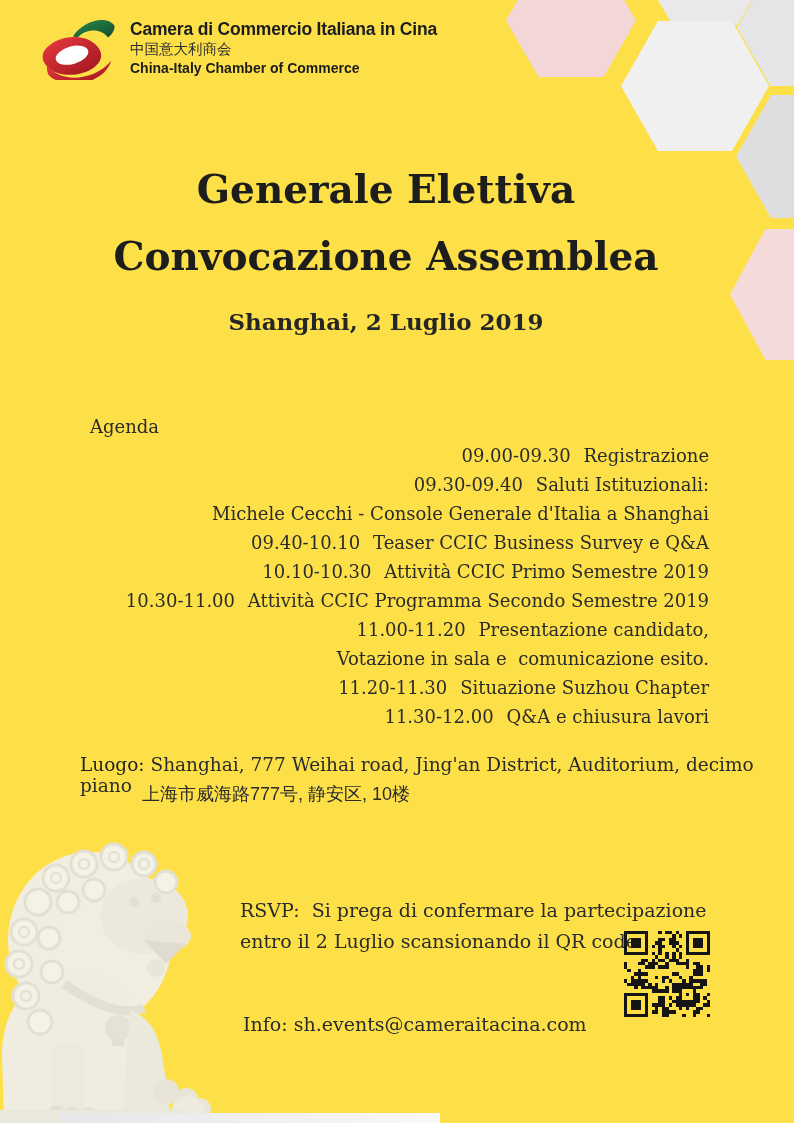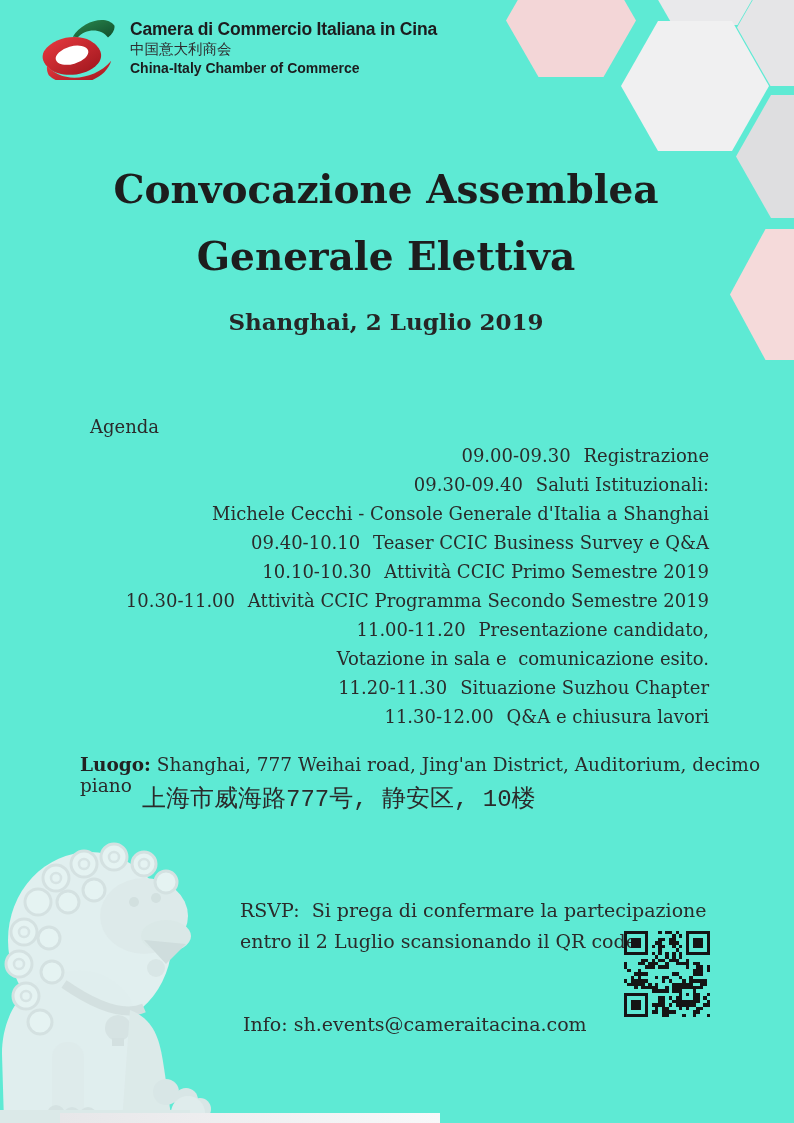--- a/index.html
+++ b/index.html
@@ -1,18 +1,18 @@
 <!DOCTYPE html>
 <html><head>
 <meta charset="utf-8">
 <style>
   html,body{margin:0;padding:0;background:#fff;}
   .page{
     position:relative; width:794px; height:1123px; margin:0 auto;
-    background:#5eead4; overflow:hidden;
+    background:#fde047; overflow:hidden;
     font-family:"DejaVu Serif", serif; color:#2d2d2d;
   }
   
   .hex{
     position:absolute;
     clip-path:polygon(25% 0%, 75% 0%, 100% 50%, 75% 100%, 25% 100%, 0% 50%);
   }
   .hex-pink-top   {left:506px; top:-36px; width:130px; height:113px; background:#f3d6d7;}
   .hex-gray-sliver{left:640px; top:-88px; width:130px; height:113px; background:#e9e9eb;}
   .hex-gray-big   {left:621px; top:21px;  width:148px; height:130px; background:#f0f0f1;}
@@ -40,24 +40,24 @@
 
   
   .agenda{position:absolute; left:80px; top:412px; font-size:18px; color:#2b2b2b;margin-left:10px;}
   .agenda-heading{line-height:29px;}
   .agenda-row{display:flex; line-height:29px;justify-content:flex-end;}
   .agenda-time{width:122px; flex:0 0 auto;}
   .agenda-label{white-space:pre-wrap;}
 
   
   .location{position:absolute; left:80px; top:754px; font-size:18.5px; color:#2b2b2b;}
-  .location b{font-weight:bold; color:#222;}
+  .location b{font-weight:normal; color:#222;}
   .location-cn{
-    position:absolute; left:142px; top:782px; font-size:24px; color:#2b2b2b;
-    font-family:Liberation Mono, monospace;
+    position:absolute; left:142px; top:782px; font-size:18px; color:#2b2b2b;
+    font-family:Liberation Sans, sans-serif;
   }
 
   
   .rsvp{position:absolute; left:240px; top:895px; font-size:19px; color:#2b2b2b; line-height:31px;}
   .rsvp div{white-space:pre-wrap;}
   .info{position:absolute; left:243px; top:1013px; font-size:19px; color:#2b2b2b;}
   .qr{position:absolute; left:624px; top:931px; width:86px; height:86px;}
 
   
   .statue{position:absolute; left:-6px; top:842px; width:244px; height:281px;}
@@ -100,22 +100,22 @@
       <path d="M14,62 C30,84 72,82 94,56 C86,84 38,95 16,74 C14,70 13,66 14,62 Z" fill="url(#gr)"></path>
     </svg>
     <div class="logo-text">
       <div class="logo-line1">Camera di Commercio Italiana in Cina</div>
       <div class="logo-line2">中国意大利商会</div>
       <div class="logo-line3">China-Italy Chamber of Commerce</div>
     </div>
   </div>
 
   <div class="title">
+    <div>Generale Elettiva</div>
     <div>Convocazione Assemblea</div>
-    <div>Generale Elettiva</div>
   </div>
   <div class="subtitle">Shanghai, 2 Luglio 2019</div>
 
   <div class="agenda">
     <div class="agenda-heading">Agenda</div>
     <div class="agenda-row">
       <span class="agenda-time">09.00-09.30</span>
       <span class="agenda-label">Registrazione</span>
     </div>
     <div class="agenda-row">

